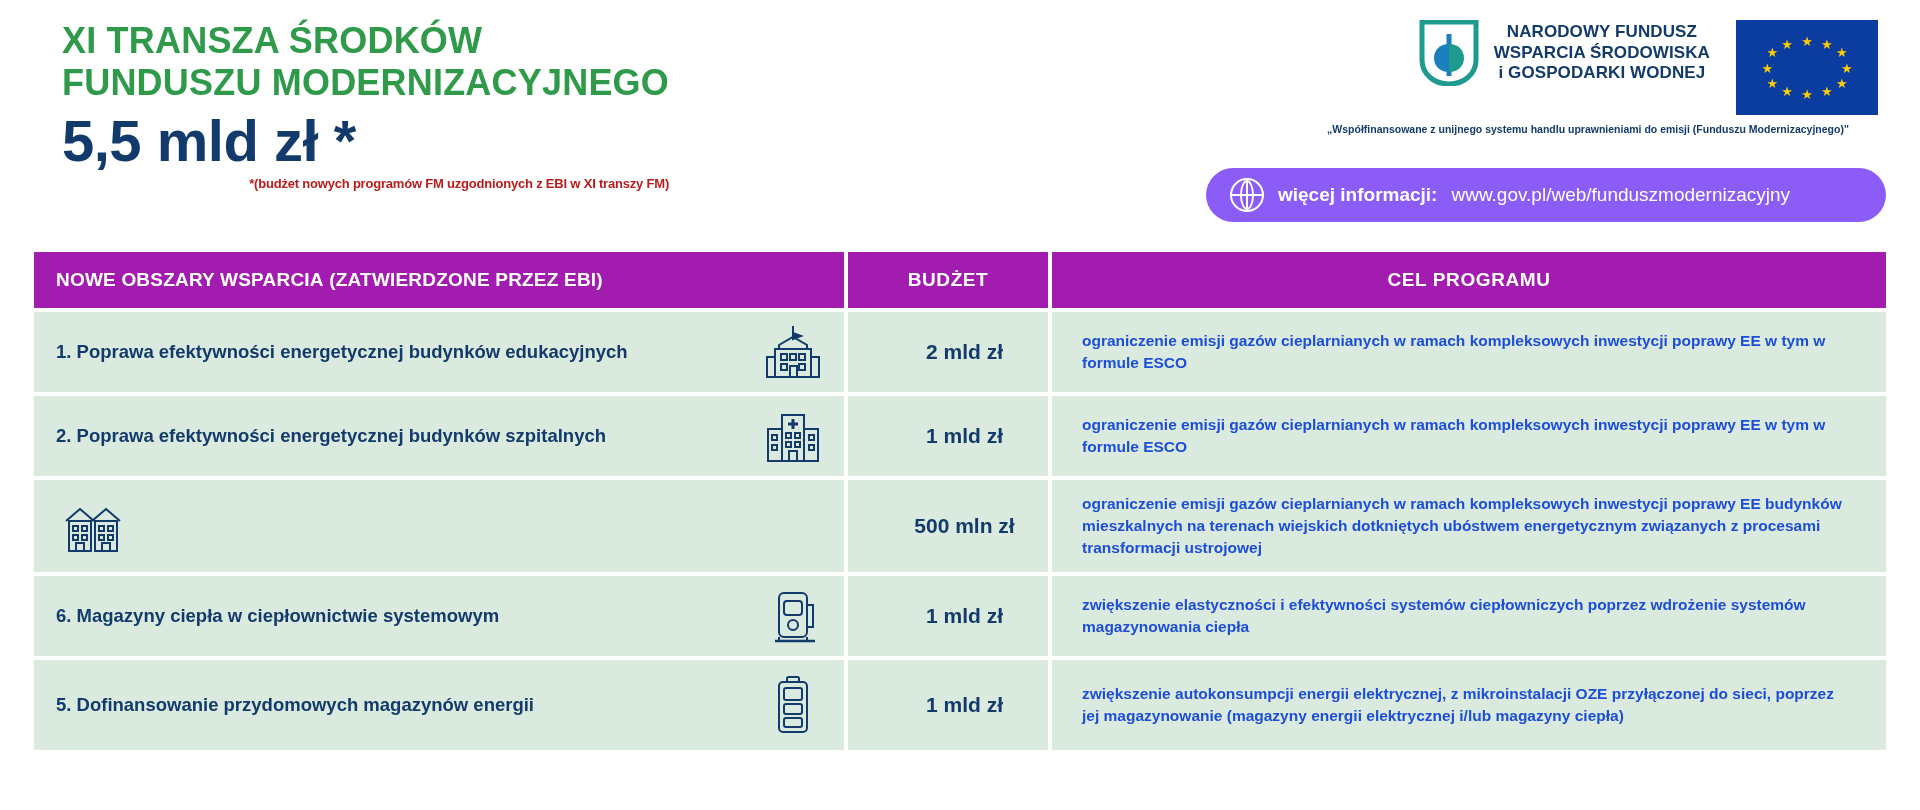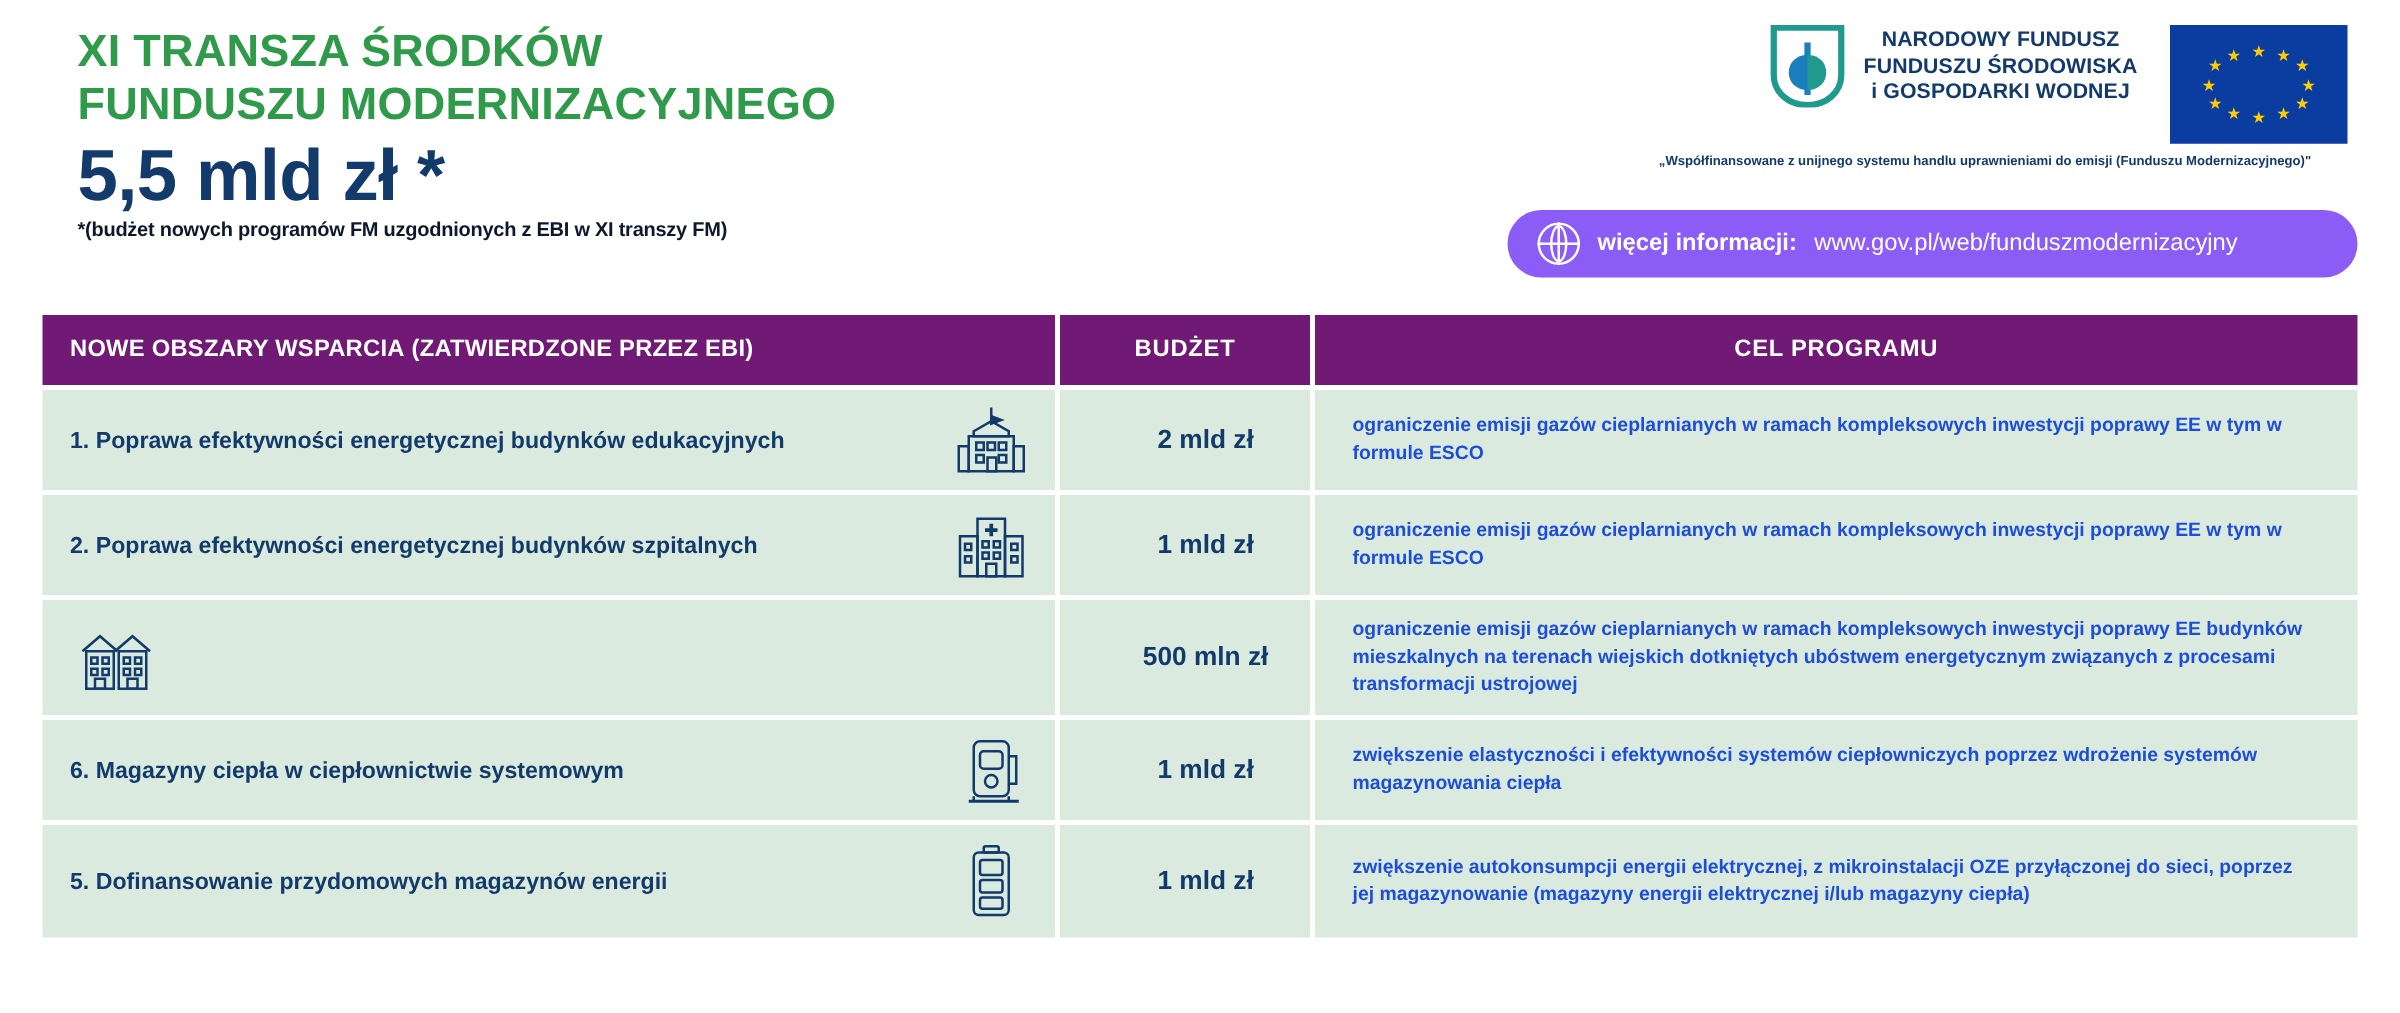--- a/index.html
+++ b/index.html
@@ -43,25 +43,26 @@
   }
   .amount {
     font-size: 58px;
     font-weight: bold;
     color: #123a6b;
     margin: 6px 0 0 0;
     line-height: 1.05;
     letter-spacing: -0.5px;
   }
   .footnote {
-    font-size: 16px;
-    color: #0f172a;
+    font-size: 13px;
+    color: #b91c1c;
     font-weight: bold;
     margin-top: 4px;
     letter-spacing: -0.2px;
+    text-align: right;
   }
 
   
   .logo-area {
     display: flex;
     flex-direction: column;
     align-items: flex-end;
     padding-right: 8px;
   }
   .logo-row {
@@ -185,21 +186,21 @@
   .row {
     display: flex;
     gap: 4px;
     margin-bottom: 4px;
   }
   .col-a { width: 810px; flex: none; }
   .col-b { width: 200px; flex: none; }
   .col-c { flex: 1 1 auto; }
 
   .head-cell {
-    background: #701a75;
+    background: #a21caf;
     color: #ffffff;
     font-weight: bold;
     display: flex;
     align-items: center;
     height: 56px;
     box-sizing: border-box;
   }
   .head-a {
     padding-left: 22px;
     font-size: 19px;
@@ -279,21 +280,21 @@
           <span class="nfos-mark">
             <svg width="62" height="66" viewBox="0 0 62 66" aria-hidden="true">
               <path d="M31 2 L58 2 L58 40 C58 54 46 64 31 64 C16 64 4 54 4 40 L4 2 Z" fill="none" stroke="#1e9a8f" stroke-width="5"></path>
               <path d="M31 14 L31 56" stroke="#1b7fbd" stroke-width="5" fill="none"></path>
               <path d="M31 24 C22 24 16 30 16 38 C16 46 22 52 31 52 Z" fill="#1b7fbd"></path>
               <path d="M31 24 C40 24 46 30 46 38 C46 46 40 52 31 52 Z" fill="#1e9a8f"></path>
             </svg>
           </span>
           <span class="nfos-text">
             <span>NARODOWY FUNDUSZ</span><br>
-            <span>FUNDUSZU ŚRODOWISKA</span><br>
+            <span>WSPARCIA ŚRODOWISKA</span><br>
             <span>i GOSPODARKI WODNEJ</span>
           </span>
         </div>
 
         <div class="eu-flag">
           <span class="eu-star" style="left:50%;top:22%">★</span>
           <span class="eu-star" style="left:64%;top:25%">★</span>
           <span class="eu-star" style="left:74.5%;top:34%">★</span>
           <span class="eu-star" style="left:78%;top:50%">★</span>
           <span class="eu-star" style="left:74.5%;top:66%">★</span>

